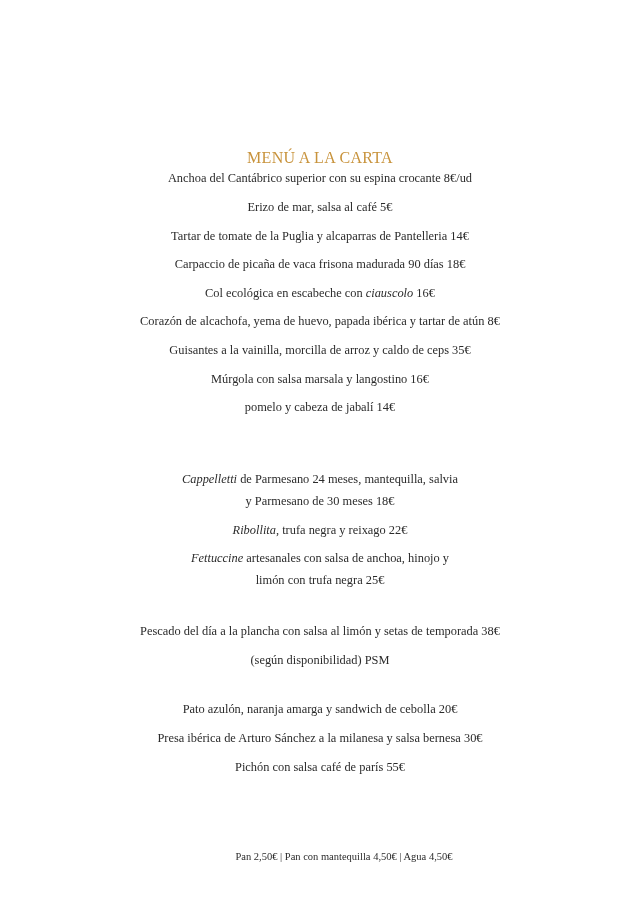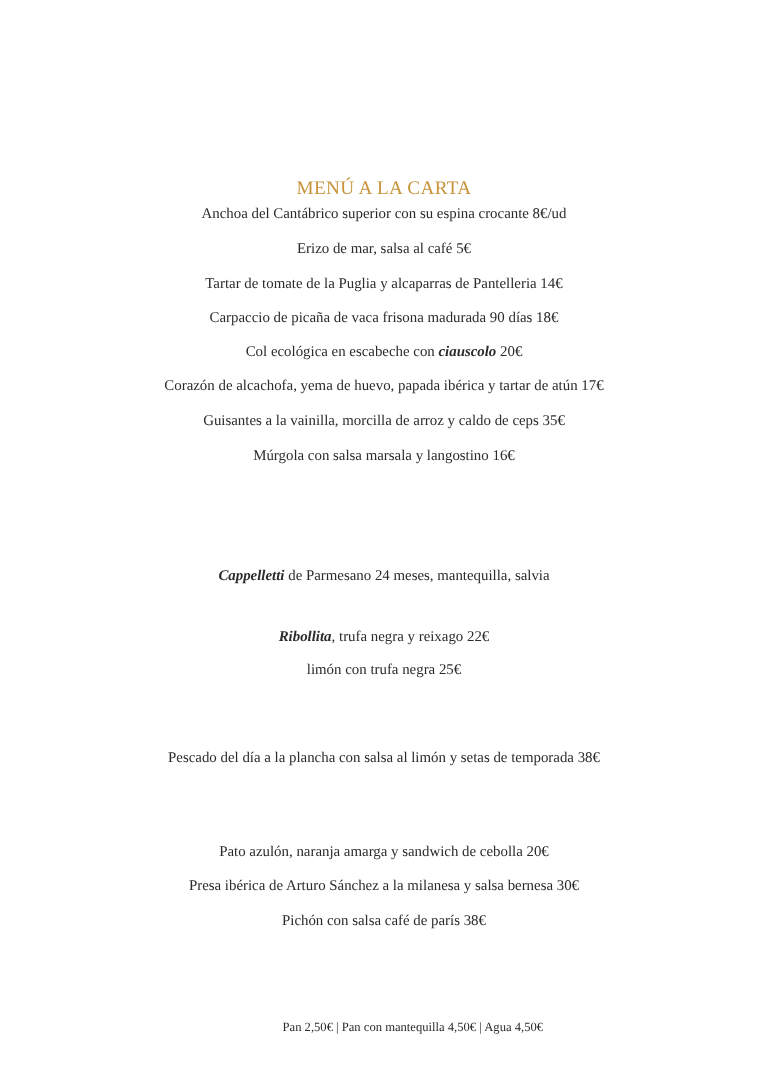--- a/index.html
+++ b/index.html
@@ -2,48 +2,52 @@
 <html><head>
   <meta charset="utf-8">
   <style>
     html, body { margin: 0; padding: 0; background: #ffffff; }
     body { width: 640px; height: 905px; position: relative; overflow: hidden;
       font-family: "DejaVu Serif", "Liberation Serif", serif; color: #2b2b2b; }
     .title { position: absolute; top: 131px; left: 0; width: 640px; text-align: center;
       font-family: "Liberation Serif", serif; font-size: 16px; color: #c8933c; letter-spacing: 0.3px; margin-top: 18px; }
     .item { position: absolute; left: 0; width: 640px; text-align: center;
       font-family: "Liberation Serif", serif; font-size: 12.4px; line-height: 22px; color: #2b2b2b; }
-    .item i { font-style: italic; font-weight: bold; }
+    .item i { font-style: italic; }
     .footer { position: absolute; top: 851px; left: 0; width: 640px; text-align: center;
       font-family: "Liberation Serif", serif; font-size: 10.5px; color: #2b2b2b; margin-left: 24px; }
   </style>
 </head>
 <body>
 
 <div class="title">MENÚ A LA CARTA</div>
 
 <div class="item" style="top:167px">Anchoa del Cantábrico superior con su espina crocante 8€/ud</div>
 <div class="item" style="top:196px">Erizo de mar, salsa al café 5€</div>
 <div class="item" style="top:225px">Tartar de tomate de la Puglia y alcaparras de Pantelleria 14€</div>
 <div class="item" style="top:253px">Carpaccio de picaña de vaca frisona madurada 90 días 18€</div>
-<div class="item" style="top:282px"><span>Col ecológica en escabeche con </span><i>ciauscolo</i><span> 20€</span></div>
-<div class="item" style="top:310px">Corazón de alcachofa, yema de huevo, papada ibérica y tartar de atún 17€</div>
+<div class="item" style="top:282px"><span>Col ecológica en escabeche con </span><i>ciauscolo</i><span> 16€</span></div>
+<div class="item" style="top:310px">Corazón de alcachofa, yema de huevo, papada ibérica y tartar de atún 8€</div>
 <div class="item" style="top:339px">Guisantes a la vainilla, morcilla de arroz y caldo de ceps 35€</div>
 <div class="item" style="top:368px">Múrgola con salsa marsala y langostino 16€</div>
 <div class="item" style="top:396px">
+  <div>pomelo y cabeza de jabalí 14€</div>
 </div>
 
 <div class="item" style="top:468px">
   <div><i>Cappelletti</i><span> de Parmesano 24 meses, mantequilla, salvia</span></div>
+  <div>y Parmesano de 30 meses 18€</div>
 </div>
 <div class="item" style="top:519px"><i>Ribollita</i><span>, trufa negra y reixago 22€</span></div>
 <div class="item" style="top:547px">
+  <div><i>Fettuccine</i><span> artesanales con salsa de anchoa, hinojo y</span></div>
   <div>limón con trufa negra 25€</div>
 </div>
 
 <div class="item" style="top:620px">Pescado del día a la plancha con salsa al limón y setas de temporada 38€</div>
 <div class="item" style="top:649px">
+  <div>(según disponibilidad) PSM</div>
 </div>
 <div class="item" style="top:698px">Pato azulón, naranja amarga y sandwich de cebolla 20€</div>
 <div class="item" style="top:727px">Presa ibérica de Arturo Sánchez a la milanesa y salsa bernesa 30€</div>
-<div class="item" style="top:756px">Pichón con salsa café de parís 38€</div>
+<div class="item" style="top:756px">Pichón con salsa café de parís 55€</div>
 
 <div class="footer">Pan 2,50€ | Pan con mantequilla 4,50€ | Agua 4,50€</div>
 
 </body></html>

